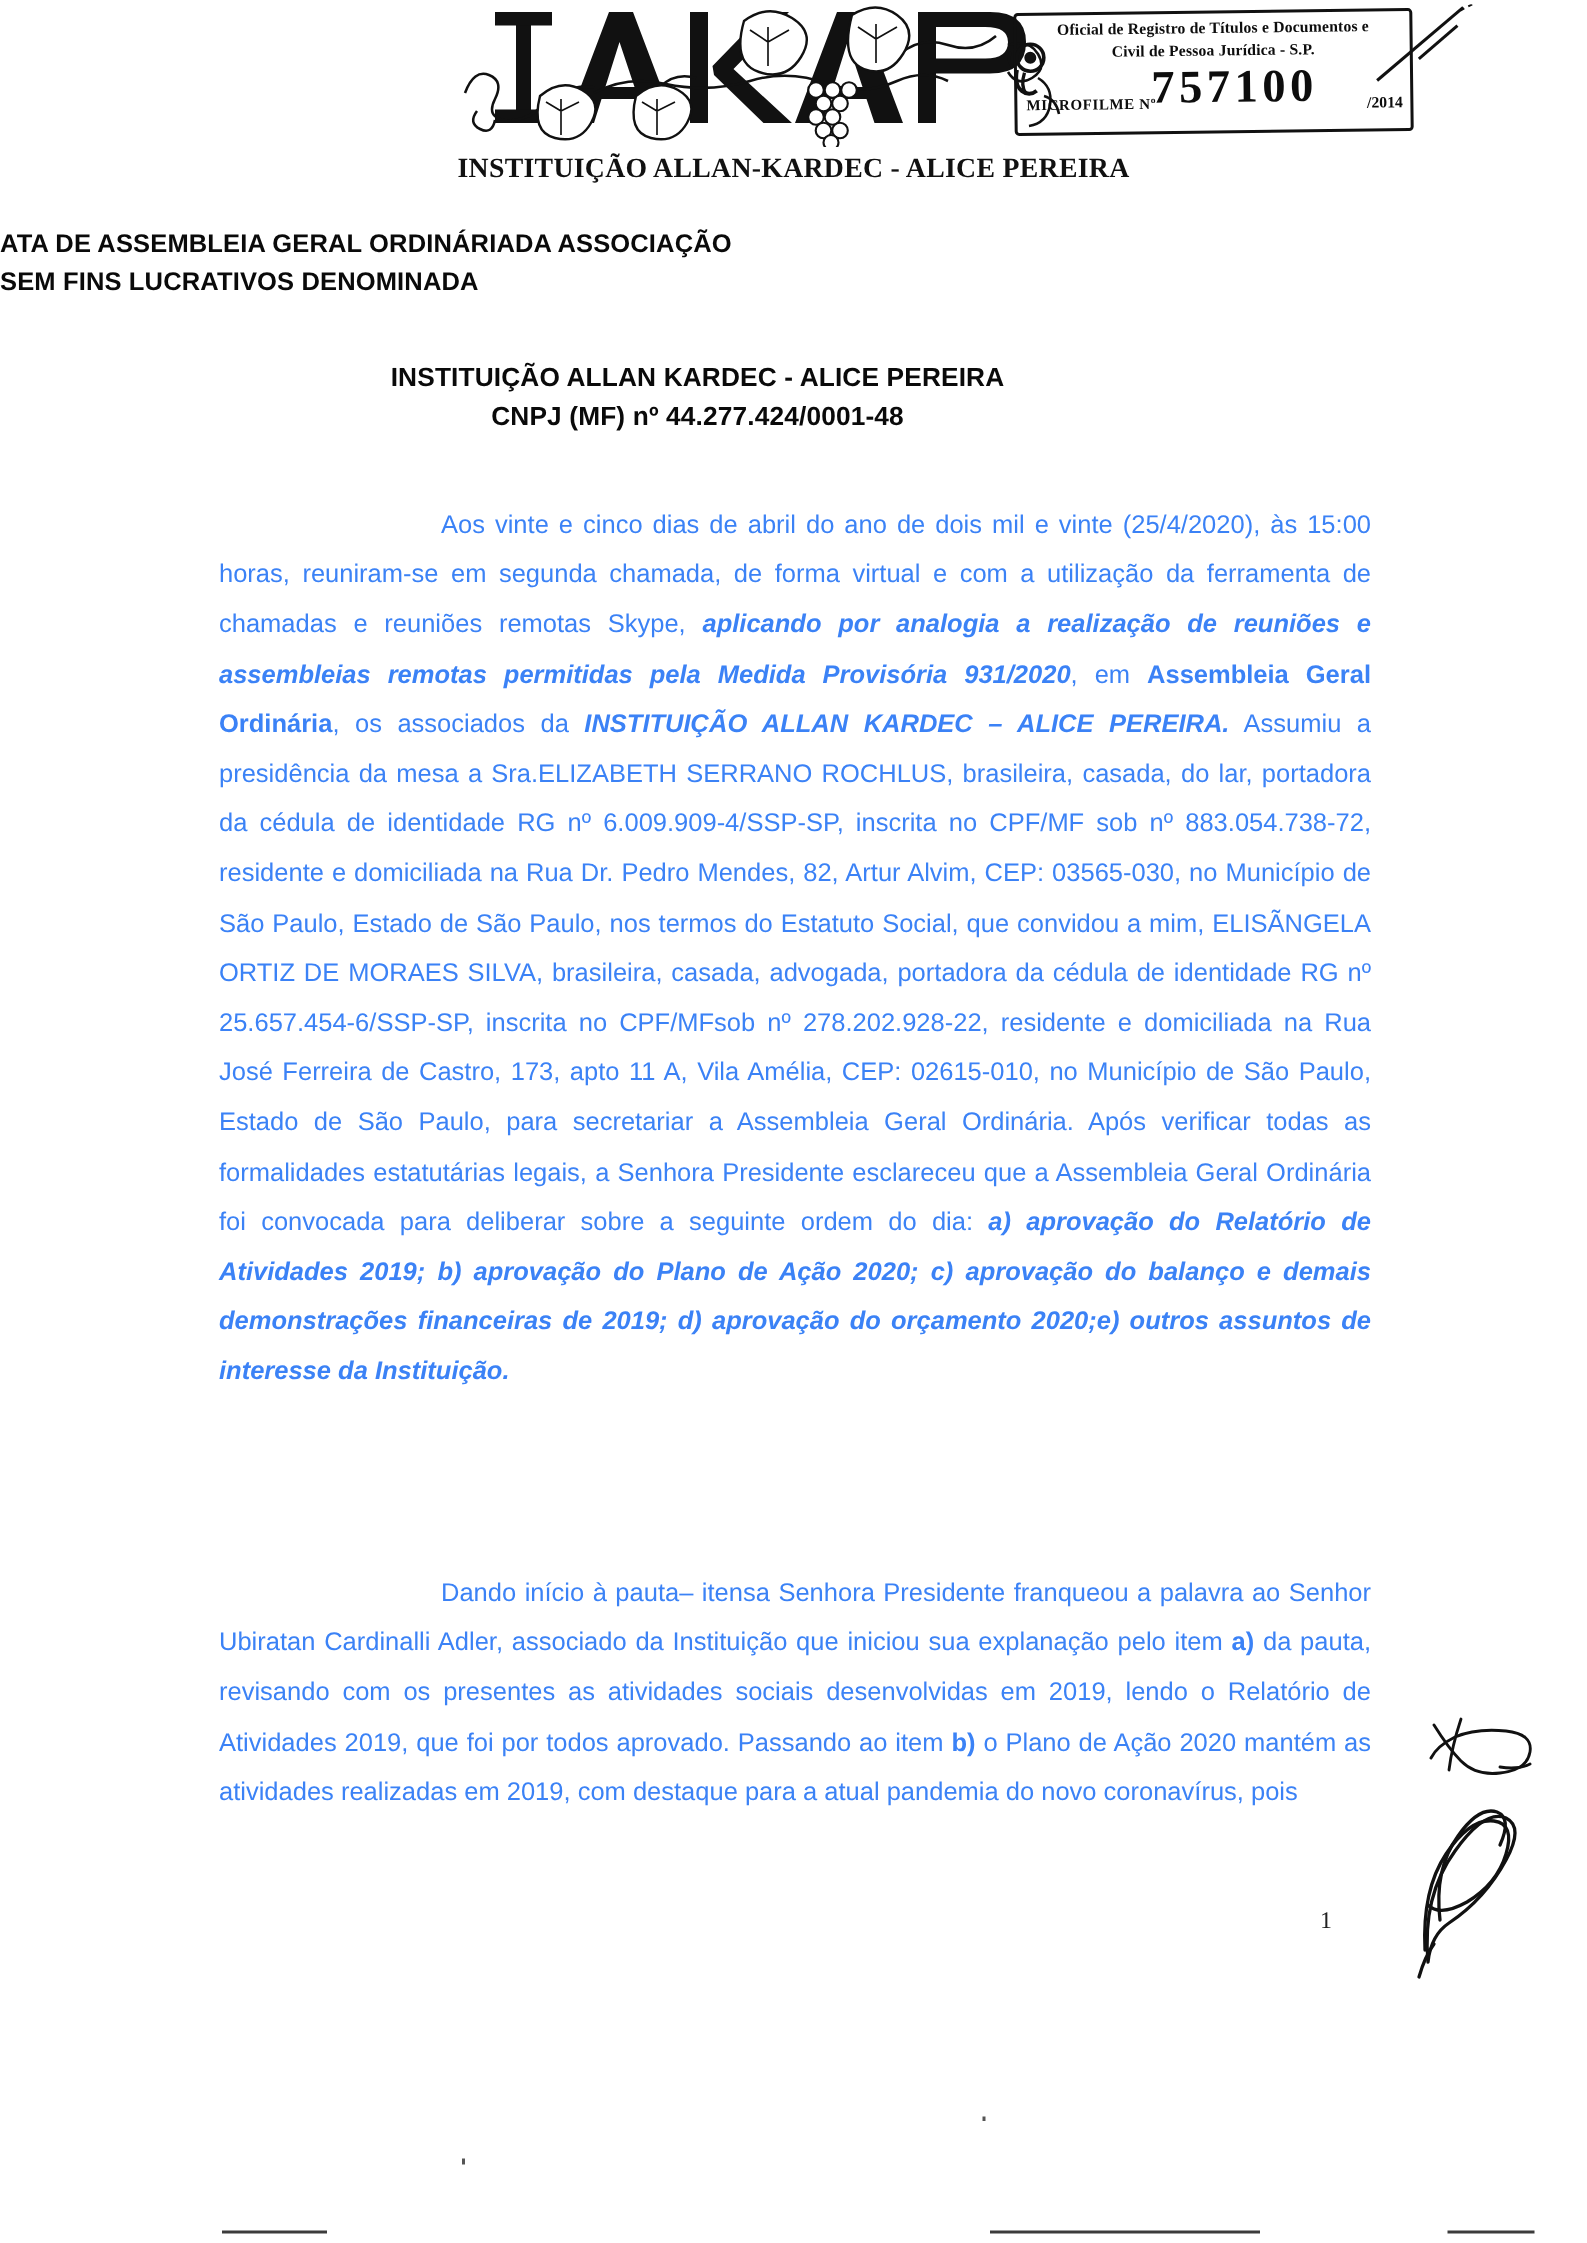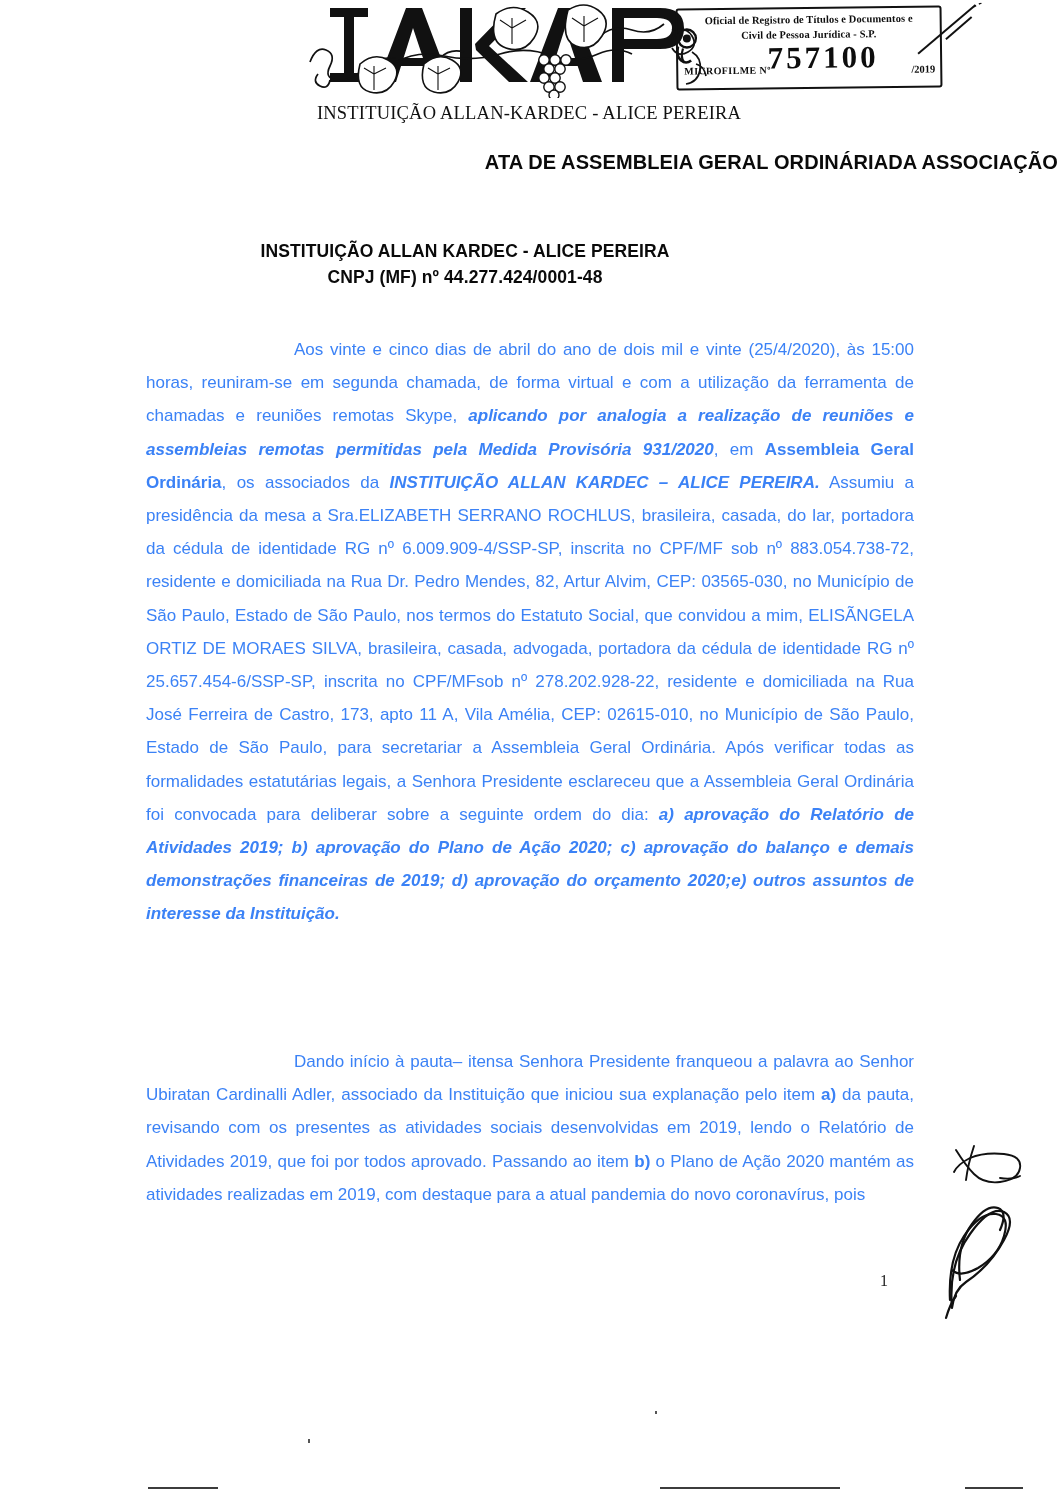--- a/index.html
+++ b/index.html
@@ -36,21 +36,21 @@
   }
   .logo-svg { display: block; }
 
   .inst-name {
     position: absolute;
     left: 0;
     top: 103px;
     width: 1058px;
     text-align: center;
     font-family: "Liberation Serif", serif;
-    font-weight: normal;
+    font-weight: bold;
     font-size: 18.5px;
     letter-spacing: 0.2px;
     color: #111;
     white-space: nowrap;
   }
 
   
   .stamp {
     position: absolute;
     left: 676px;
@@ -122,22 +122,22 @@
     width: 70px;
     height: 52px;
   }
 
   
   .doc-title {
     position: absolute;
     left: 0;
     top: 150px;
     width: 1058px;
-    text-align: right;
-    font-size: 20px;
+    text-align: left;
+    font-size: 17px;
     font-weight: bold;
     line-height: 25px;
     letter-spacing: 0.1px;
   }
   .doc-subtitle {
     position: absolute;
     left: 0;
     top: 238px;
     width: 930px;
     text-align: center;
@@ -274,31 +274,32 @@
         <circle cx="17" cy="14" r="9" fill="none" stroke="#111" stroke-width="2.4"></circle>
         <circle cx="17" cy="14" r="4" fill="#111"></circle>
         <path d="M8 22 q-2 10 3 14 q5 4 10 0" fill="none" stroke="#111" stroke-width="2.6"></path>
         <path d="M13 24 q-3 9 1 14" fill="none" stroke="#111" stroke-width="2.2"></path>
         <path d="M4 10 q-3 6 1 10" fill="none" stroke="#111" stroke-width="2"></path>
       </svg>
       <div class="stamp-line1">Oficial de Registro de Títulos e Documentos e</div>
       <div class="stamp-line2">Civil de Pessoa Jurídica - S.P.</div>
       <div class="stamp-number">757100</div>
       <div class="stamp-microfilme">MICROFILME Nº</div>
-      <div class="stamp-year">/2019</div>
+      <div class="stamp-year">/2014</div>
       <svg class="stamp-slash" viewBox="0 0 70 52">
         <path d="M2 50 L60 2" stroke="#111" stroke-width="2" fill="none"></path>
         <path d="M30 36 L56 14" stroke="#111" stroke-width="2" fill="none"></path>
         <path d="M58 4 L66 0" stroke="#111" stroke-width="1.4" fill="none" stroke-dasharray="3 3"></path>
       </svg>
     </div>
   </div>
 
   <div class="doc-title">
     <div>ATA DE ASSEMBLEIA GERAL ORDINÁRIADA ASSOCIAÇÃO</div>
+    <div>SEM FINS LUCRATIVOS DENOMINADA</div>
   </div>
 
   <div class="doc-subtitle">
     <div>INSTITUIÇÃO ALLAN KARDEC - ALICE PEREIRA</div>
     <div>CNPJ (MF) nº 44.277.424/0001-48</div>
   </div>
 
   <div class="body-block" id="para-1"><span class="indent"></span><span>Aos vinte e cinco dias de abril do ano de dois mil e vinte (25/4/2020), às 15:00 horas, reuniram-se em segunda chamada, de forma virtual e com a utilização da ferramenta de chamadas e reuniões remotas Skype, </span><span class="bi">aplicando por analogia a realização de reuniões e assembleias remotas permitidas pela Medida Provisória 931/2020</span><span>, em </span><span class="b">Assembleia Geral Ordinária</span><span>, os associados da </span><span class="bi">INSTITUIÇÃO ALLAN KARDEC – ALICE PEREIRA.</span><span> Assumiu a presidência da mesa a Sra.ELIZABETH SERRANO ROCHLUS, brasileira, casada, do lar, portadora da cédula de identidade RG nº 6.009.909-4/SSP-SP, inscrita no CPF/MF sob nº 883.054.738-72, residente e domiciliada na Rua Dr. Pedro Mendes, 82, Artur Alvim, CEP: 03565-030, no Município de São Paulo, Estado de São Paulo, nos termos do Estatuto Social, que convidou a mim, ELISÃNGELA ORTIZ DE MORAES SILVA, brasileira, casada, advogada, portadora da cédula de identidade RG nº 25.657.454-6/SSP-SP, inscrita no CPF/MFsob nº 278.202.928-22, residente e domiciliada na Rua José Ferreira de Castro, 173, apto 11 A, Vila Amélia, CEP: 02615-010, no Município de São Paulo, Estado de São Paulo, para secretariar a Assembleia Geral Ordinária. Após verificar todas as formalidades estatutárias legais, a Senhora Presidente esclareceu que a Assembleia Geral Ordinária foi convocada para deliberar sobre a seguinte ordem do dia: </span><span class="bi">a) aprovação do Relatório de Atividades 2019; b) aprovação do Plano de Ação 2020; c) aprovação do balanço e demais demonstrações financeiras de 2019; d) aprovação do orçamento 2020;e) outros assuntos de interesse da Instituição.</span></div>
 
   <div class="body-block" id="para-2"><span class="indent"></span><span>Dando início à pauta– itensa Senhora Presidente franqueou a palavra ao Senhor Ubiratan Cardinalli Adler, associado da Instituição que iniciou sua explanação pelo item </span><span class="b">a)</span><span> da pauta, revisando com os presentes as atividades sociais desenvolvidas em 2019, lendo o Relatório de Atividades 2019, que foi por todos aprovado. Passando ao item </span><span class="b">b)</span><span> o Plano de Ação 2020 mantém as atividades realizadas em 2019, com destaque para a atual pandemia do novo coronavírus, pois</span></div>

